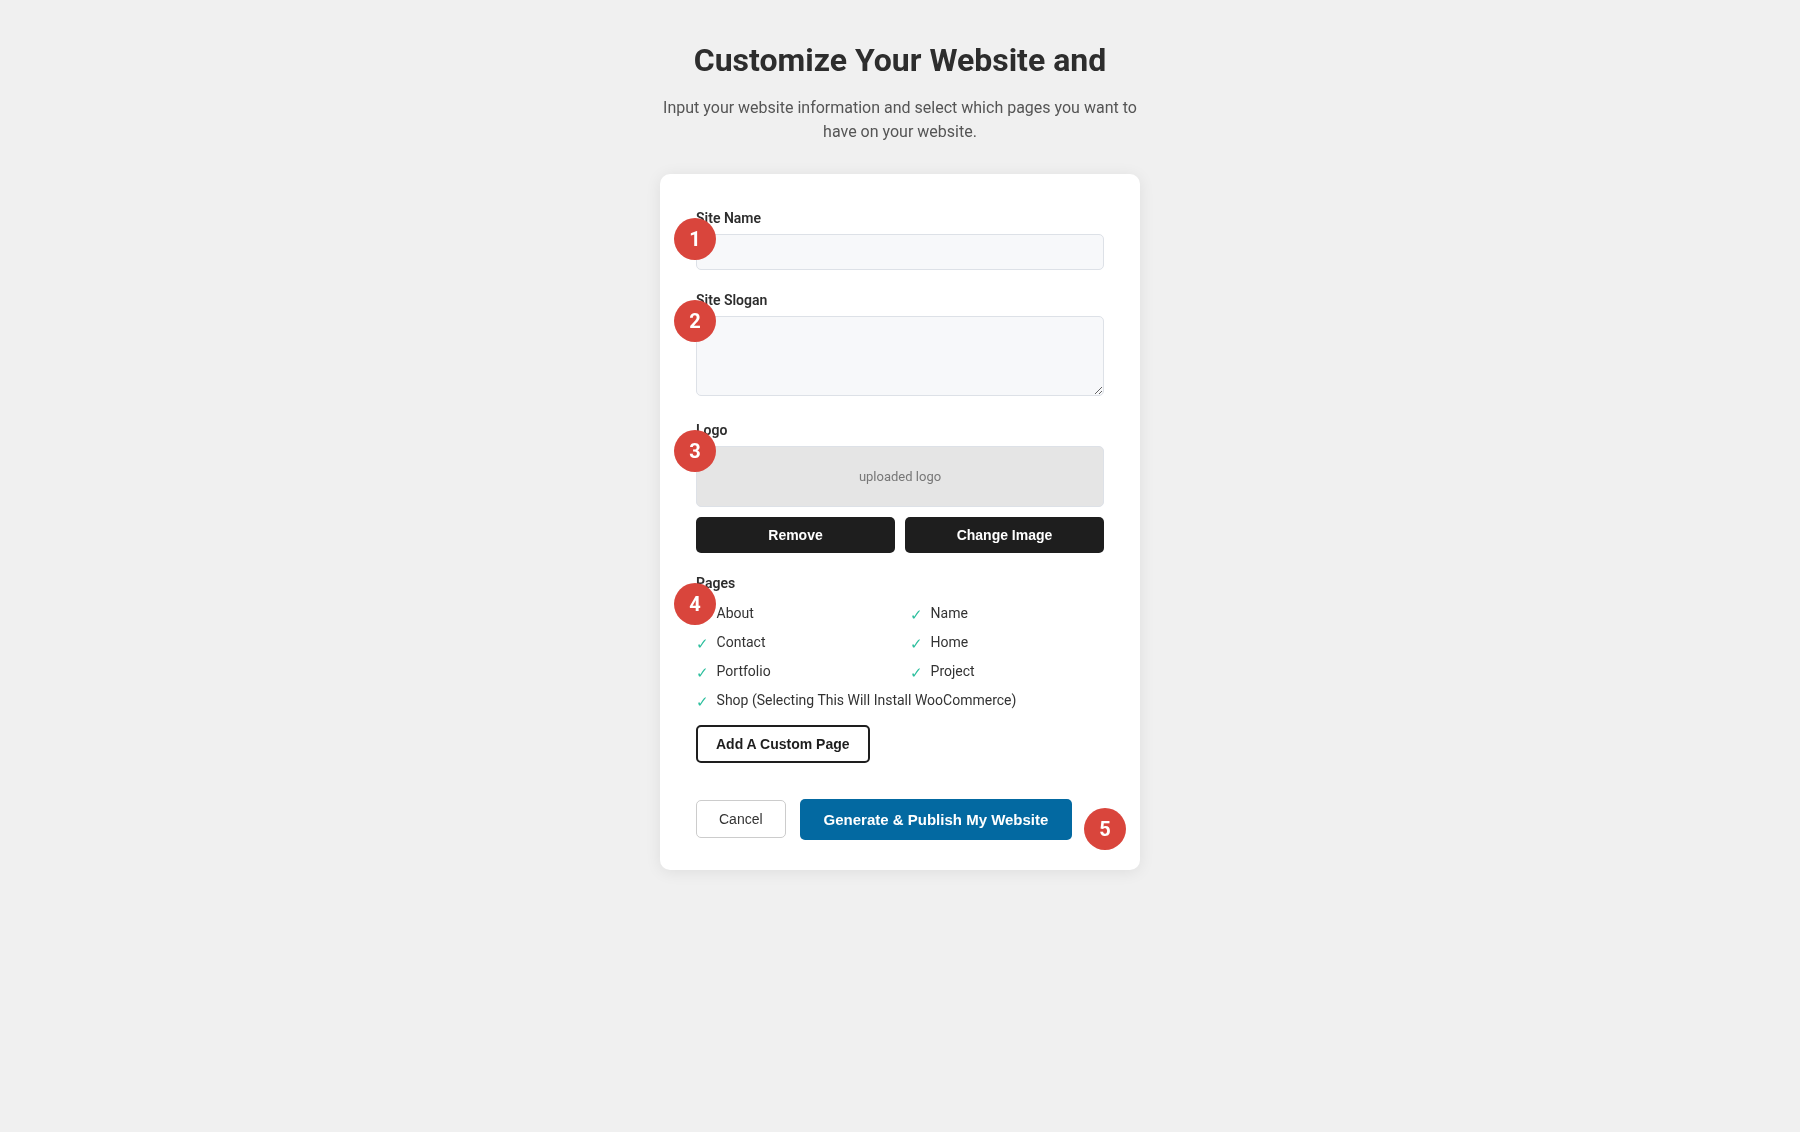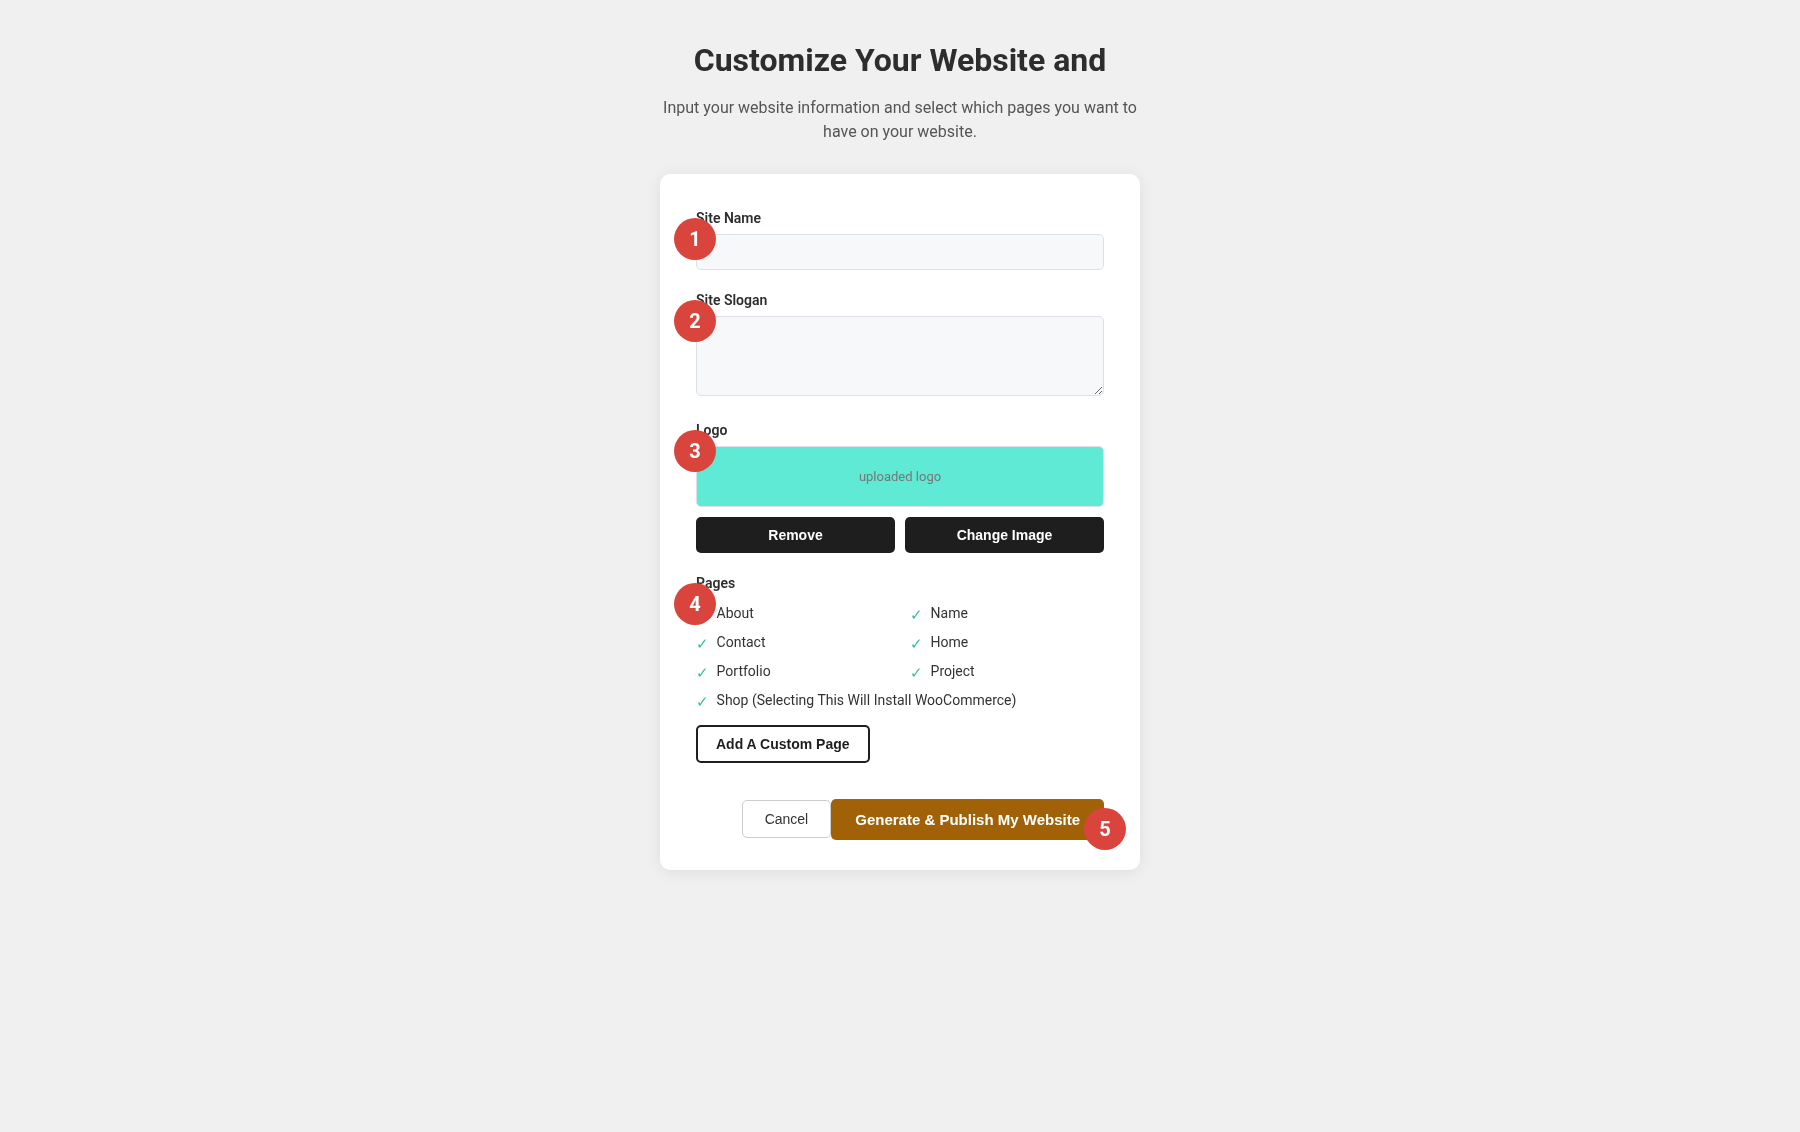--- a/index.html
+++ b/index.html
@@ -99,21 +99,21 @@
       resize: vertical;
       height: 80px;
       outline: none;
     }
 
     .logo-preview {
       width: 100%;
       padding: 22px 12px;
       border: 1px solid #dde1e7;
       border-radius: 5px;
-      background: #5eead4;
+      background: #e5e5e5;
       text-align: center;
       color: #777;
       font-size: 13px;
       margin-bottom: 10px;
     }
 
     .logo-buttons {
       display: flex;
       gap: 10px;
     }
@@ -177,40 +177,41 @@
       border: 2px solid #1e1e1e;
       border-radius: 5px;
       font-size: 14px;
       font-weight: 600;
       cursor: pointer;
       margin-bottom: 6px;
     }
 
     .card-footer {
       display: flex;
-      justify-content: flex-end;
+      justify-content: flex-start;
       align-items: center;
+      gap: 14px;
       padding-top: 10px;
       border-top: none;
     }
 
     .btn-cancel {
       padding: 10px 22px;
       background: #fff;
       color: #333;
       border: 1px solid #ccc;
       border-radius: 5px;
       font-size: 14px;
       font-weight: 500;
       cursor: pointer;
     }
 
     .btn-publish {
       padding: 12px 24px;
-      background: #a16207;
+      background: #0369a1;
       color: #fff;
       border: none;
       border-radius: 5px;
       font-size: 15px;
       font-weight: 700;
       cursor: pointer;
     }
 
     .footer-step-badge {
       width: 42px;

